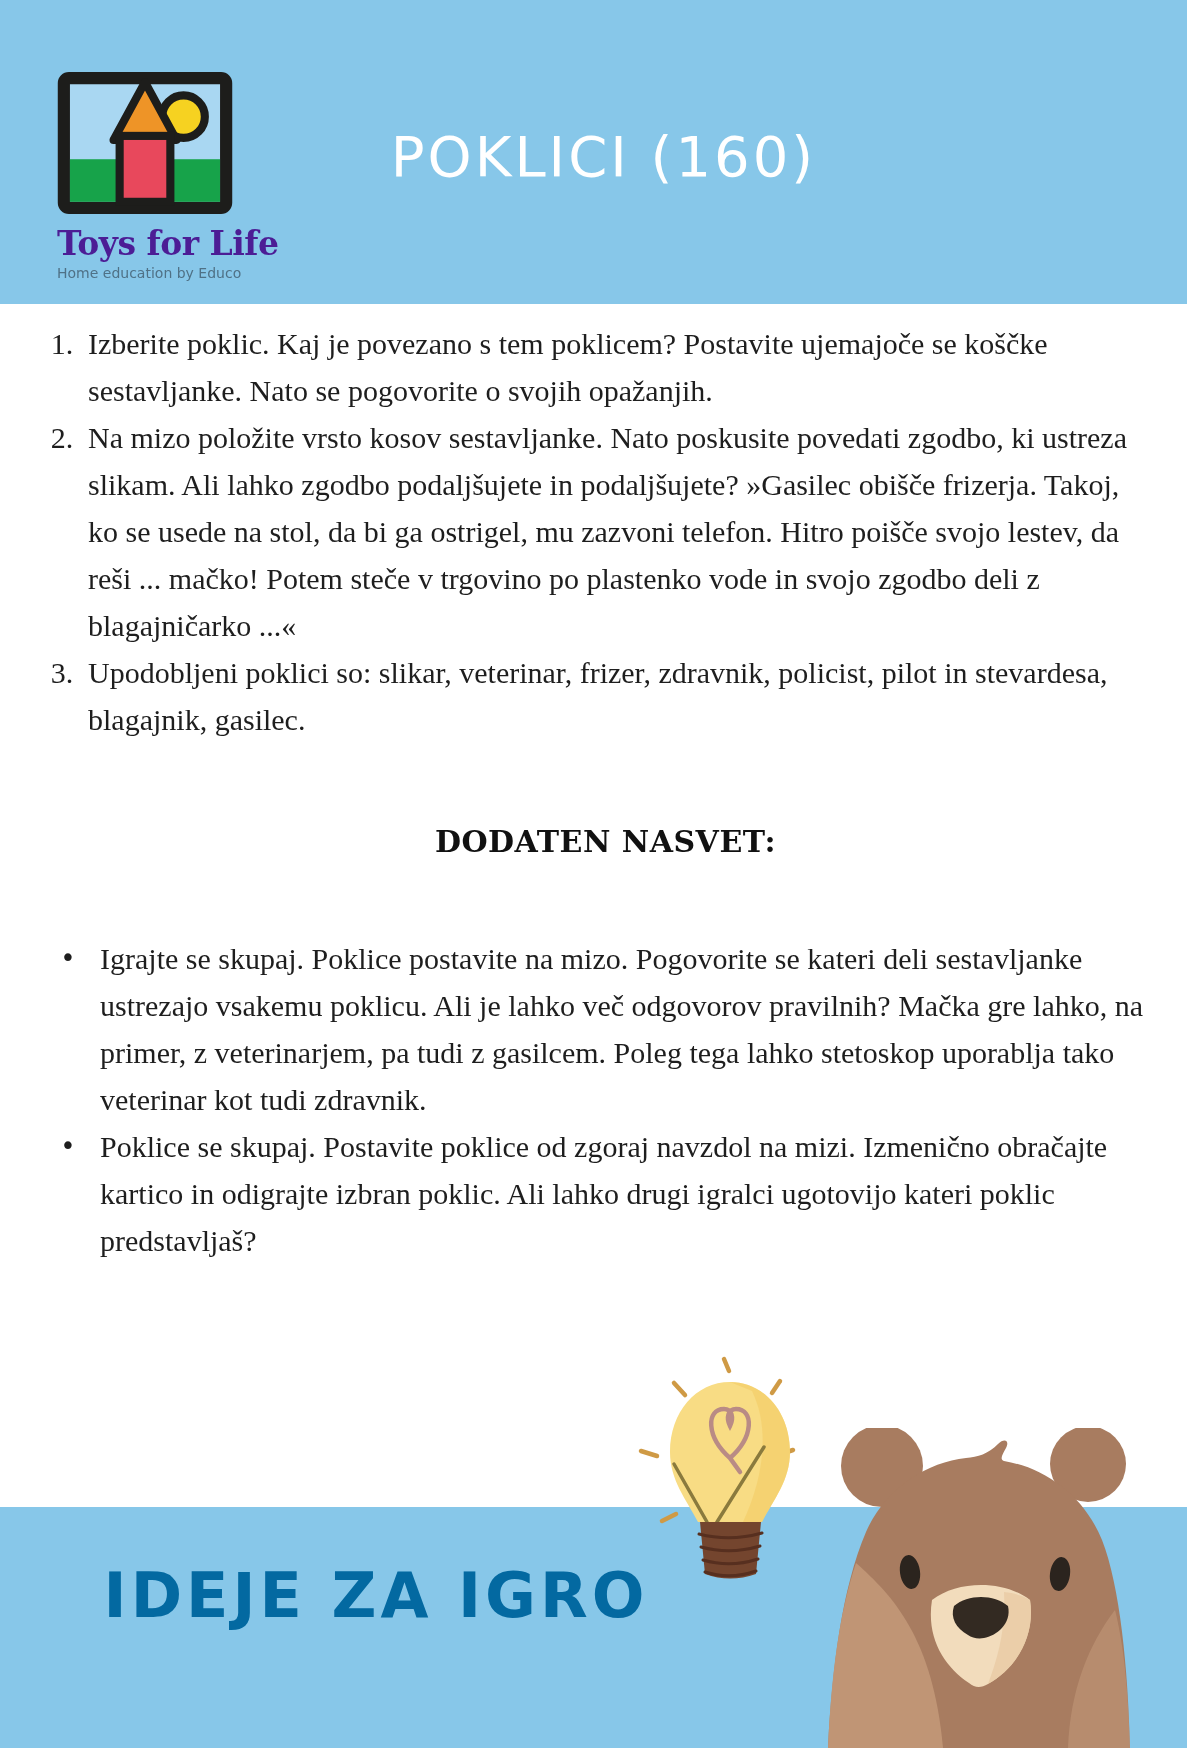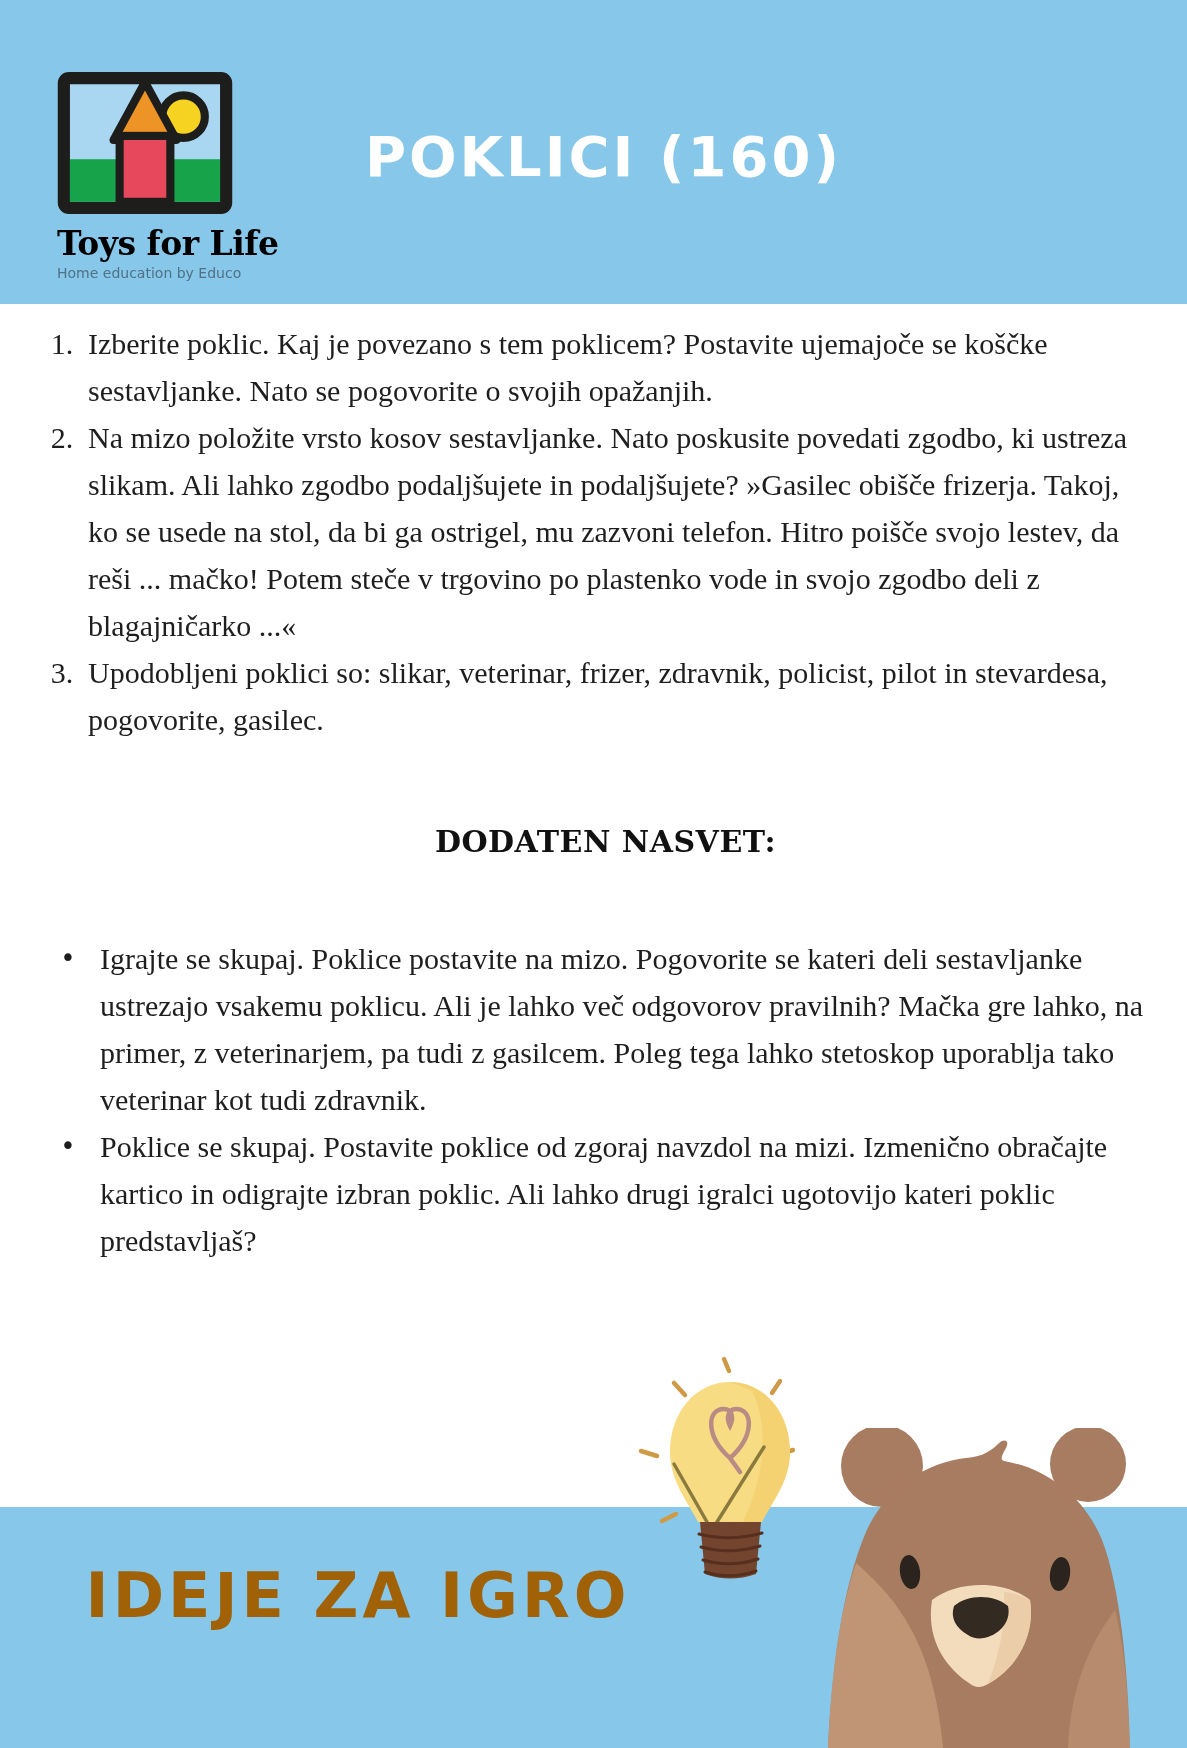--- a/index.html
+++ b/index.html
@@ -20,37 +20,37 @@
   .logo{
     position:absolute;left:57px;top:72px;width:180px;
   }
   .logo-picture{display:block;width:176px;height:142px;}
   .logo-title{
     margin-top:10px;
     font-family:"DejaVu Serif", serif;
     font-weight:bold;
     font-size:33px;
     letter-spacing:-0.5px;
-    color:#000000;
+    color:#4c1d95;
     white-space:nowrap;
     text-align:center;
   }
   .logo-tagline{
     font-family:"DejaVu Sans", sans-serif;
     font-size:14px;
     color:#4f7186;
     text-align:center;
     white-space:nowrap;
     margin-top:2px;
   }
   .header-title{
     position:absolute;left:20px;right:0;top:124px;
     text-align:center;
     font-family:"DejaVu Sans", sans-serif;
-    font-weight:bold;
+    font-weight:normal;
     font-size:56px;
     letter-spacing:3px;
     color:#ffffff;
   }
   
   .content{
     position:absolute;top:304px;left:0;width:1187px;
     padding-top:16px;
     font-size:30px;
     line-height:47px;
@@ -80,21 +80,22 @@
   
   .footer-band{
     position:absolute;left:0;top:1507px;width:1187px;height:241px;
     background:#87c7e9;
   }
   .footer-textblock{
     position:absolute;left:0;top:1560px;width:716px;
     text-align:center;
     font-family:"DejaVu Sans", sans-serif;
     font-weight:bold;
-    color:#a16207;
+    color:#0369a1;
+    padding-left:18px;
   }
   .footer-heading{
     font-size:62px;
     letter-spacing:4px;
     line-height:72px;
   }
   .footer-url{
     font-size:44px;
     letter-spacing:1px;
     line-height:56px;
@@ -133,21 +134,21 @@
       <div class="list-item">
         <span class="list-marker">1.</span>
         <span class="list-text">Izberite poklic. Kaj je povezano s tem poklicem? Postavite ujemajoče se koščke sestavljanke. Nato se pogovorite o svojih opažanjih.</span>
       </div>
       <div class="list-item">
         <span class="list-marker">2.</span>
         <span class="list-text">Na mizo položite vrsto kosov sestavljanke. Nato poskusite povedati zgodbo, ki ustreza slikam. Ali lahko zgodbo podaljšujete in podaljšujete? »Gasilec obišče frizerja. Takoj, ko se usede na stol, da bi ga ostrigel, mu zazvoni telefon. Hitro poišče svojo lestev, da reši ... mačko! Potem steče v trgovino po plastenko vode in svojo zgodbo deli z blagajničarko ...«</span>
       </div>
       <div class="list-item">
         <span class="list-marker">3.</span>
-        <span class="list-text">Upodobljeni poklici so: slikar, veterinar, frizer, zdravnik, policist, pilot in stevardesa, pogovorite, gasilec.</span>
+        <span class="list-text">Upodobljeni poklici so: slikar, veterinar, frizer, zdravnik, policist, pilot in stevardesa, blagajnik, gasilec.</span>
       </div>
     </div>
 
     <div class="tips-heading">DODATEN NASVET:</div>
 
     <div class="tip-list">
       <div class="list-item">
         <span class="tip-marker">•</span>
         <span class="list-text">Igrajte se skupaj. Poklice postavite na mizo. Pogovorite se kateri deli sestavljanke ustrezajo vsakemu poklicu. Ali je lahko več odgovorov pravilnih? Mačka gre lahko, na primer, z veterinarjem, pa tudi z gasilcem. Poleg tega lahko stetoskop uporablja tako veterinar kot tudi zdravnik.</span>
       </div>

